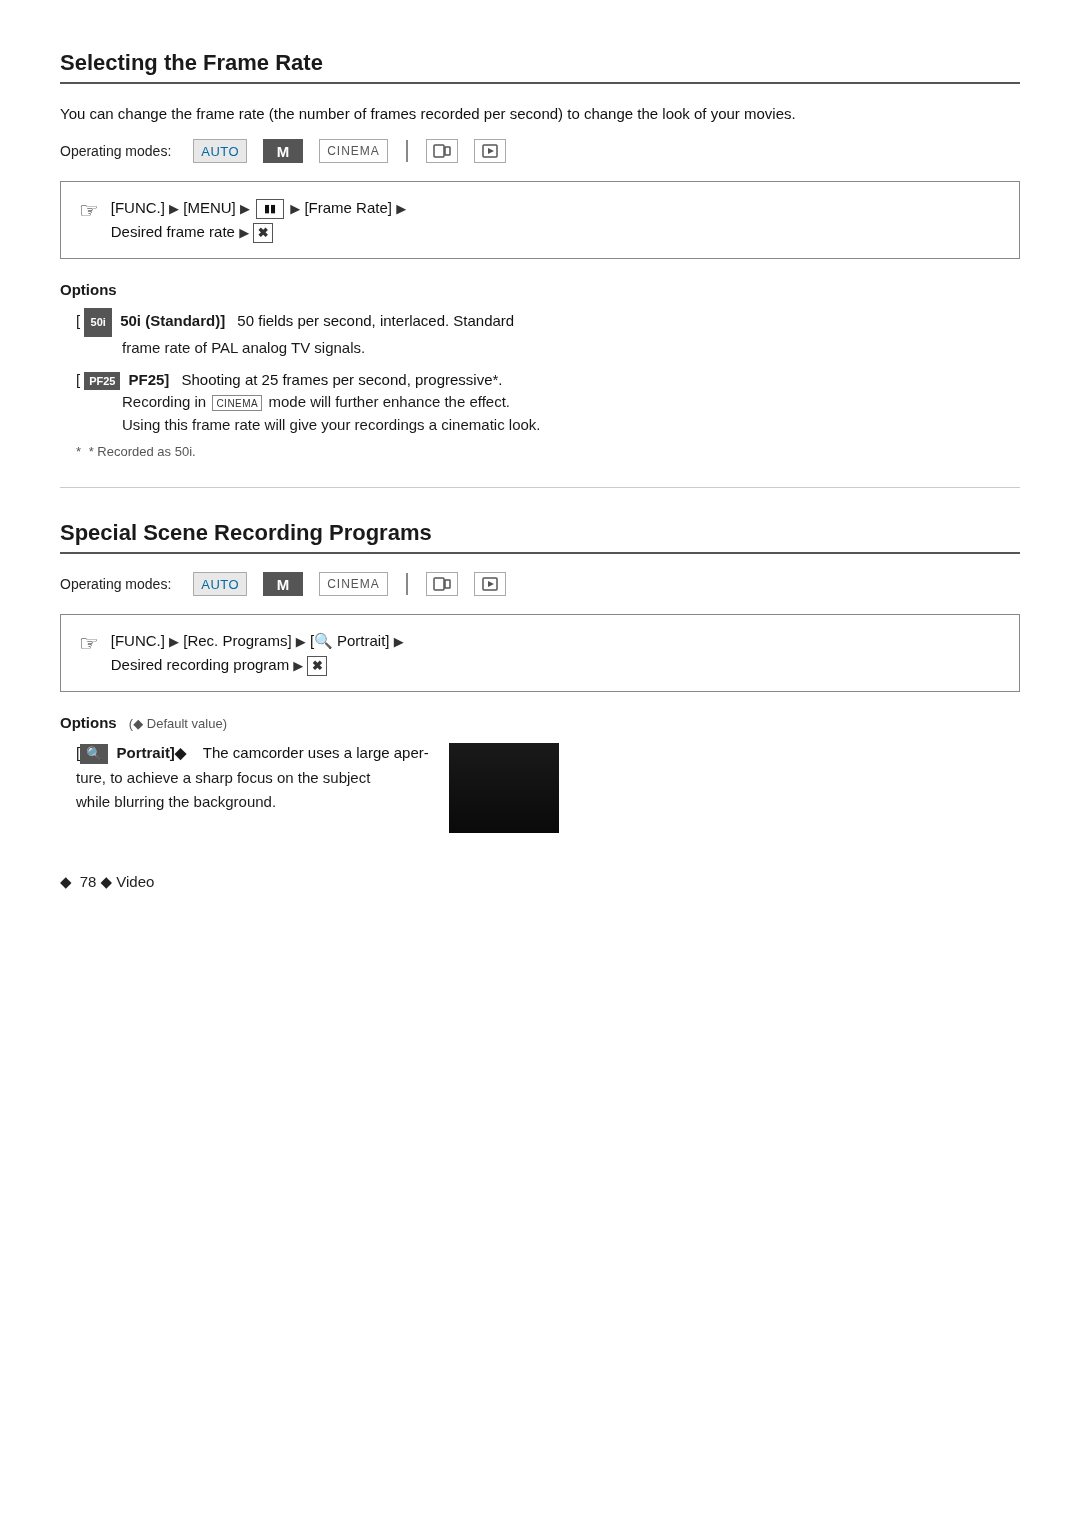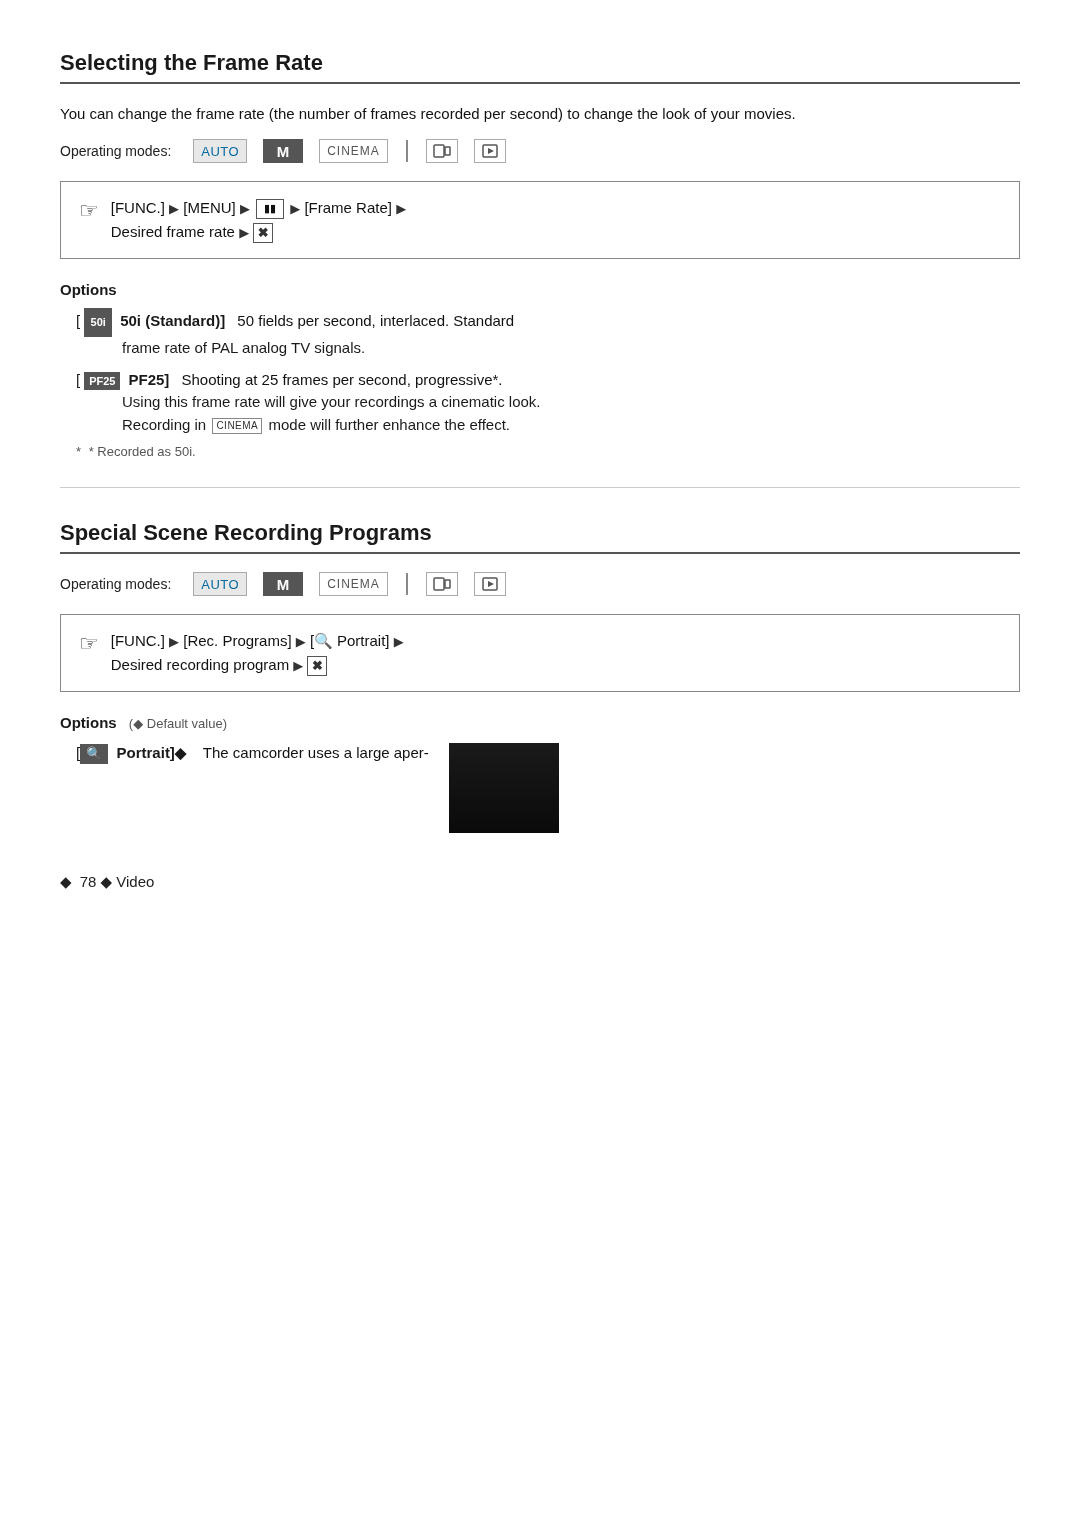--- a/index.html
+++ b/index.html
@@ -380,24 +380,24 @@
 
     <div class="option-item">
       <div class="option-item-inner">
         <span class="option-first-line">
           <span>[</span>
           <span class="pf25-tag">PF25</span>
           <span class="option-name">PF25]</span>
           &nbsp;
           <span class="option-desc">Shooting at 25 frames per second, progressive*.</span>
         </span>
-        <span class="option-sub">Using this frame rate will give your recordings a cinematic look.</span>
         <span class="option-sub">
           Recording in <span class="cinema-inline">CINEMA</span> mode will further enhance the effect.
         </span>
+        <span class="option-sub">Using this frame rate will give your recordings a cinematic look.</span>
       </div>
     </div>
 
     <div class="footnote">
       <span class="footnote-star">*</span>
       <span>* Recorded as 50i.</span>
     </div>
   </div>
 
 </div>
@@ -454,20 +454,24 @@
 
     <div class="option-item">
       <div class="option-with-image">
         <div class="option-text-block">
           <span>
             [<span class="option-tag" style="background:#555;color:#fff;font-size:13px;padding:1px 6px;height:20px;">🔍</span>
             <span class="option-name">Portrait]◆</span>
             &nbsp;&nbsp;
             <span class="option-desc">The camcorder uses a large aper-</span>
           </span>
+          <div style="padding-left: 0; margin-top: 2px;">
+            <span>ture, to achieve a sharp focus on the subject</span><br>
+            <span>while blurring the background.</span>
+          </div>
         </div>
         <div class="portrait-image">
           <div class="portrait-image-inner"></div>
         </div>
       </div>
     </div>
 
   </div>
 </div>
 

